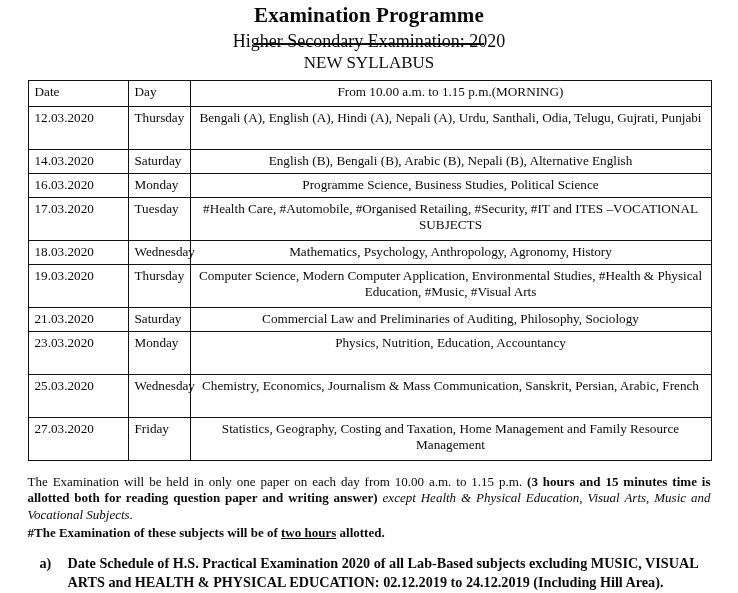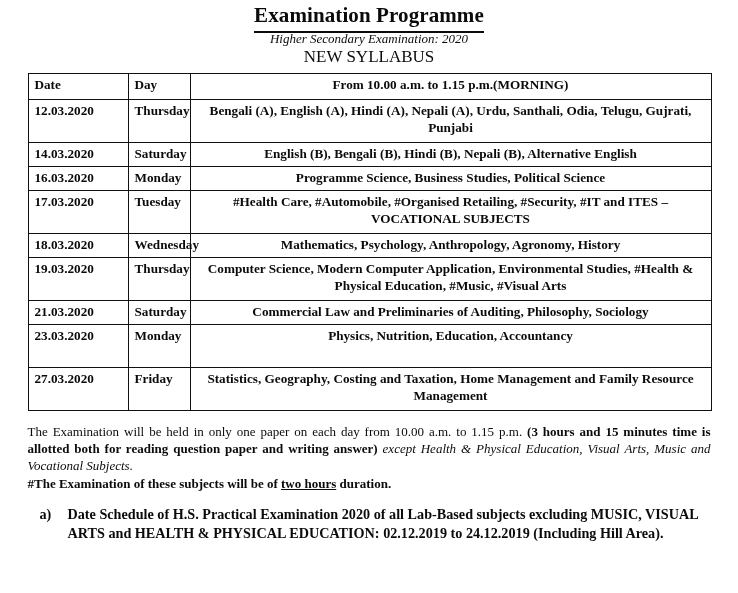--- a/index.html
+++ b/index.html
@@ -28,29 +28,28 @@
   .doc-title {
     text-align: center;
     font-size: 21px;
     font-weight: bold;
     letter-spacing: 0.1px;
     line-height: 1.12;
     margin: 4px 0 0 0;
   }
   .doc-title span {
     border-bottom: 2px solid #0b0b0b;
-    padding-bottom: 4px;
+    padding-bottom: 16px;
   }
   .doc-subtitle {
     text-align: center;
-    font-size: 13px;
+    font-size: 18px;
     font-weight: normal;
     line-height: 1.22;
     margin-top: 3px;
-    font-style: italic;
   }
   .doc-subtitle2 {
     text-align: center;
     font-size: 17px;
     font-weight: normal;
     line-height: 1.18;
     margin-top: 1px;
   }
 
   
@@ -65,21 +64,21 @@
     border: 1.6px solid #111;
   }
   table.schedule col.c-date  { width: 100px; }
   table.schedule col.c-day   { width: 62px;  }
   table.schedule col.c-subj  { width: 521px; }
 
   table.schedule th,
   table.schedule td {
     border: 1.2px solid #111;
     font-size: 13.2px;
-    font-weight: bold;
+    font-weight: normal;
     line-height: 1.26;
     padding: 3px 6px 3px 6px;
     vertical-align: top;
   }
   table.schedule th.h-date,
   table.schedule th.h-day {
     text-align: left;
   }
   table.schedule th.h-time {
     text-align: center;
@@ -169,21 +168,21 @@
       </thead>
       <tbody>
         <tr class="tall">
           <td class="c-d">12.03.2020</td>
           <td class="c-w">Thursday</td>
           <td class="c-s">Bengali (A), English (A), Hindi (A), Nepali (A), Urdu, Santhali, Odia, Telugu, Gujrati, Punjabi</td>
         </tr>
         <tr class="short">
           <td class="c-d">14.03.2020</td>
           <td class="c-w">Saturday</td>
-          <td class="c-s">English (B), Bengali (B), Hindi (B), Nepali (B), Alternative English</td>
+          <td class="c-s">English (B), Bengali (B), Arabic (B), Nepali (B), Alternative English</td>
         </tr>
         <tr class="short">
           <td class="c-d">16.03.2020</td>
           <td class="c-w">Monday</td>
           <td class="c-s">Programme Science, Business Studies, Political Science</td>
         </tr>
         <tr class="tall">
           <td class="c-d">17.03.2020</td>
           <td class="c-w">Tuesday</td>
           <td class="c-s">#Health Care, #Automobile, #Organised Retailing, #Security, #IT and ITES –VOCATIONAL SUBJECTS</td>
@@ -202,31 +201,36 @@
           <td class="c-d">21.03.2020</td>
           <td class="c-w">Saturday</td>
           <td class="c-s">Commercial Law and Preliminaries of Auditing, Philosophy, Sociology</td>
         </tr>
         <tr class="tall">
           <td class="c-d">23.03.2020</td>
           <td class="c-w">Monday</td>
           <td class="c-s">Physics, Nutrition, Education, Accountancy</td>
         </tr>
         <tr class="tall">
+          <td class="c-d">25.03.2020</td>
+          <td class="c-w">Wednesday</td>
+          <td class="c-s">Chemistry, Economics, Journalism &amp; Mass Communication, Sanskrit, Persian, Arabic, French</td>
+        </tr>
+        <tr class="tall">
           <td class="c-d">27.03.2020</td>
           <td class="c-w">Friday</td>
           <td class="c-s">Statistics, Geography, Costing and Taxation, Home Management and Family Resource Management</td>
         </tr>
       </tbody>
     </table>
   </div>
 
   <div class="notes">
     <p class="note-p"><span>The Examination will be held in only one paper on each day from 10.00 a.m. to 1.15 p.m.</span> <span class="b">(3 hours and 15 minutes time is allotted both for reading question paper and writing answer)</span> <span class="i">except Health &amp; Physical Education, Visual Arts, Music and Vocational Subjects.</span></p>
-    <p class="note-p2 b"><span>#The Examination of these subjects will be of </span><span class="u">two hours</span><span> duration.</span></p>
+    <p class="note-p2 b"><span>#The Examination of these subjects will be of </span><span class="u">two hours</span><span> allotted.</span></p>
   </div>
 
   <div class="list-block">
     <div class="list-item">
       <div class="list-marker">a)</div>
       <div class="list-body">Date Schedule of H.S. Practical Examination 2020 of all Lab-Based subjects excluding MUSIC, VISUAL ARTS and HEALTH &amp; PHYSICAL EDUCATION: 02.12.2019 to 24.12.2019 (Including Hill Area).</div>
     </div>
   </div>
 
 </div>

